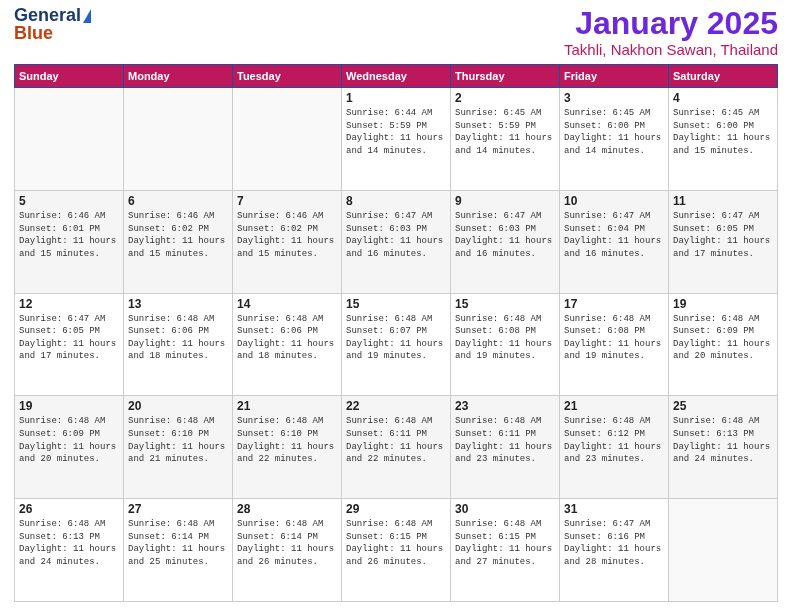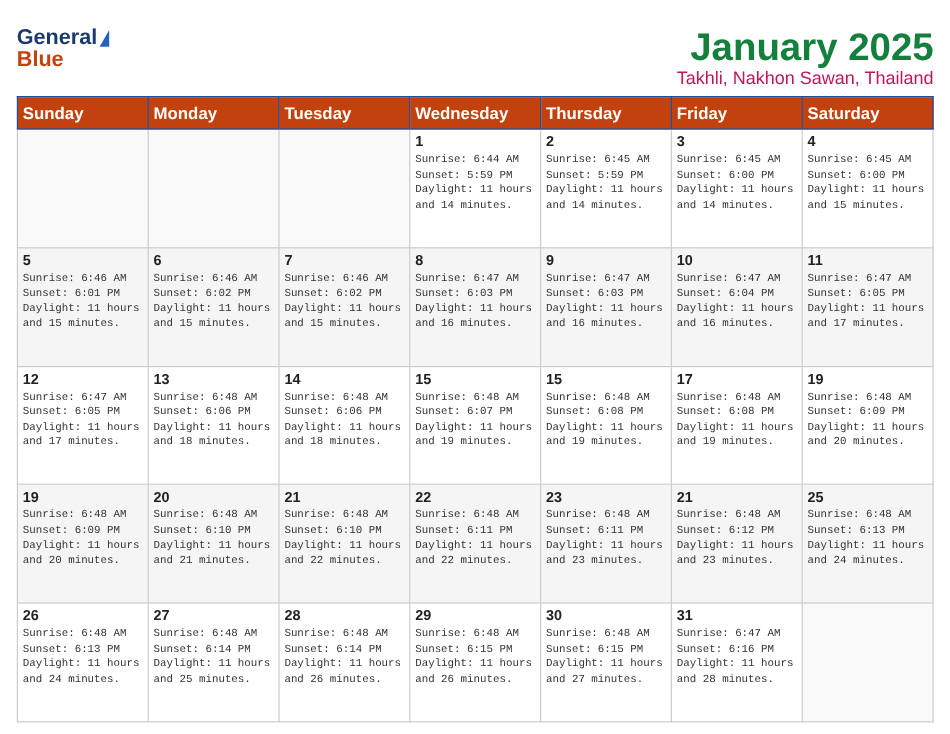--- a/index.html
+++ b/index.html
@@ -6,21 +6,21 @@
     body {
       font-family: Arial, Helvetica, sans-serif;
       background: #fff;
       width: 792px;
       height: 612px;
       overflow: hidden;
     }
     .page {
       width: 792px;
       height: 612px;
-      padding: 22px 14px 10px 14px;
+      padding: 6px 14px 10px 14px;
       display: flex;
       flex-direction: column;
     }
     .header {
       display: flex;
       align-items: flex-start;
       justify-content: space-between;
       margin-bottom: 6px;
     }
     .logo {
@@ -46,38 +46,38 @@
       border-bottom: 14px solid #2563c0;
       margin-left: 2px;
       vertical-align: middle;
     }
     .header-right {
       text-align: right;
     }
     .title-main {
       font-size: 32px;
       font-weight: bold;
-      color: #15803d;
+      color: #6d28d9;
       line-height: 1.1;
     }
     .title-sub {
       font-size: 15px;
       color: #be185d;
     }
     .calendar {
       flex: 1;
       border: 1px solid #ccc;
       border-collapse: collapse;
       width: 100%;
       table-layout: fixed;
     }
     .calendar th {
-      background: #c2410c;
+      background: #be185d;
       color: #fff;
-      font-size: 14px;
+      font-size: 11px;
       font-weight: bold;
       padding: 5px 4px;
       text-align: left;
       border: 1px solid #1a4fa0;
     }
     .calendar td {
       border: 1px solid #ccc;
       vertical-align: top;
       padding: 3px 4px;
       font-size: 9.5px;

